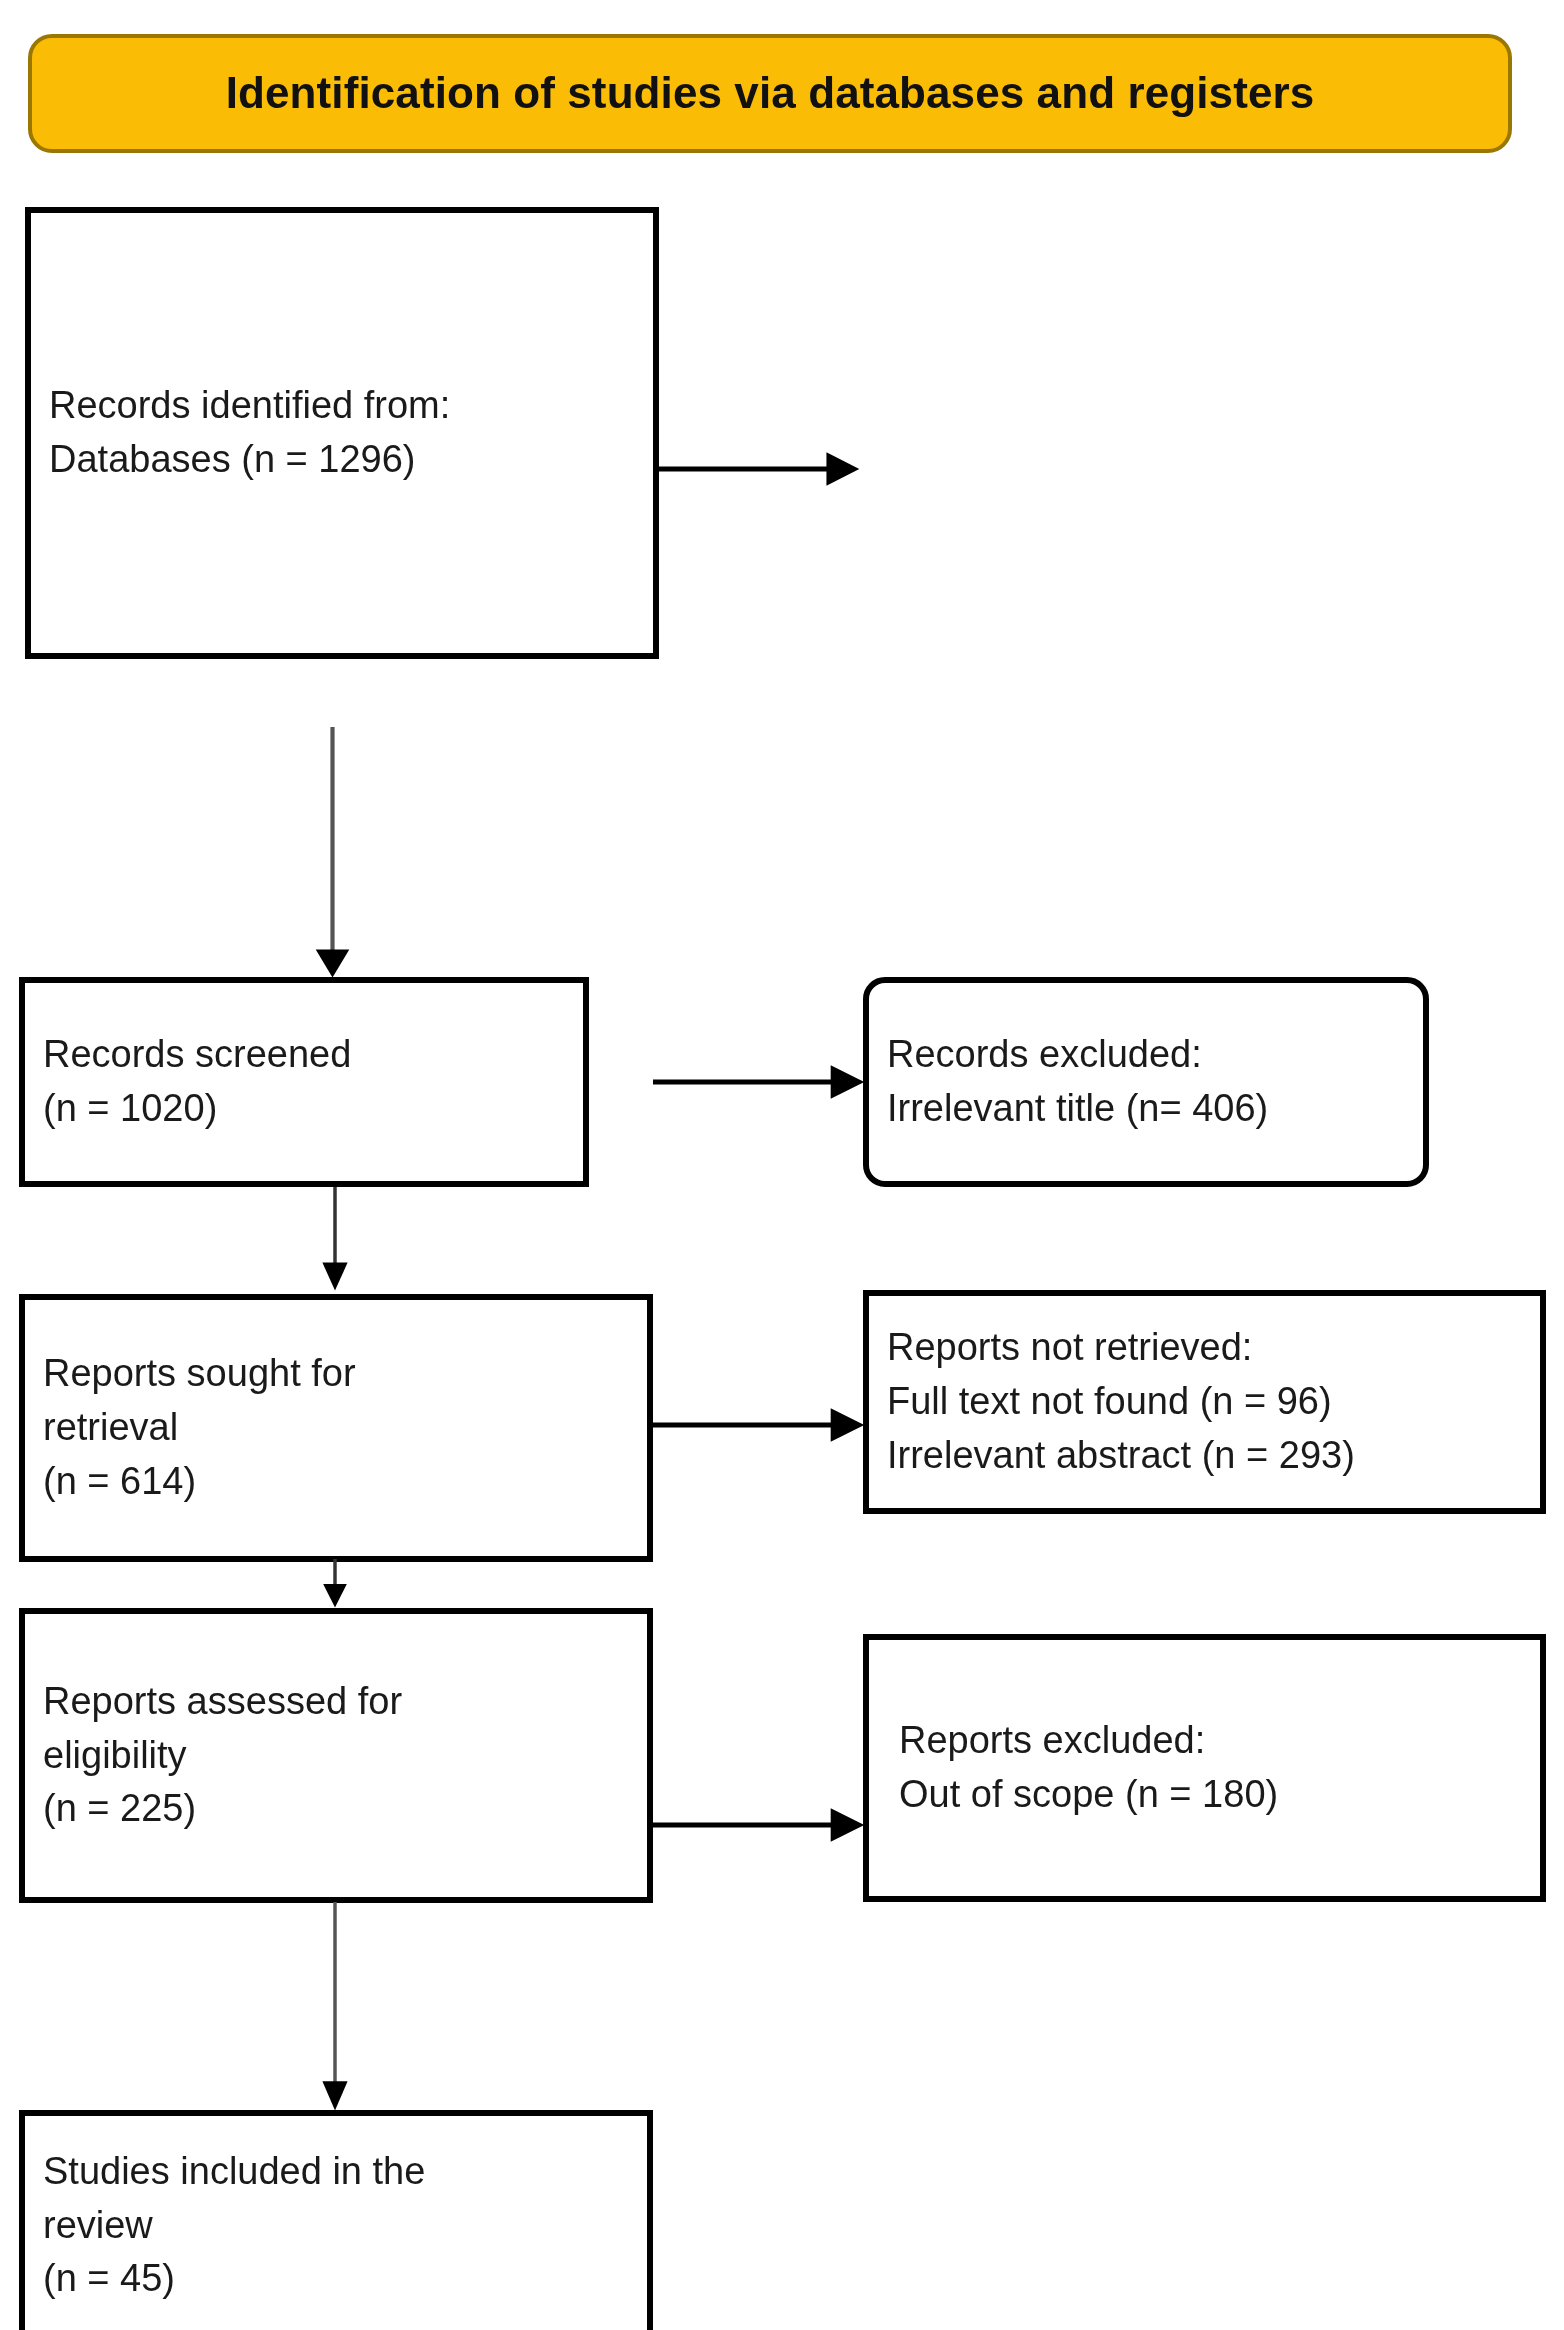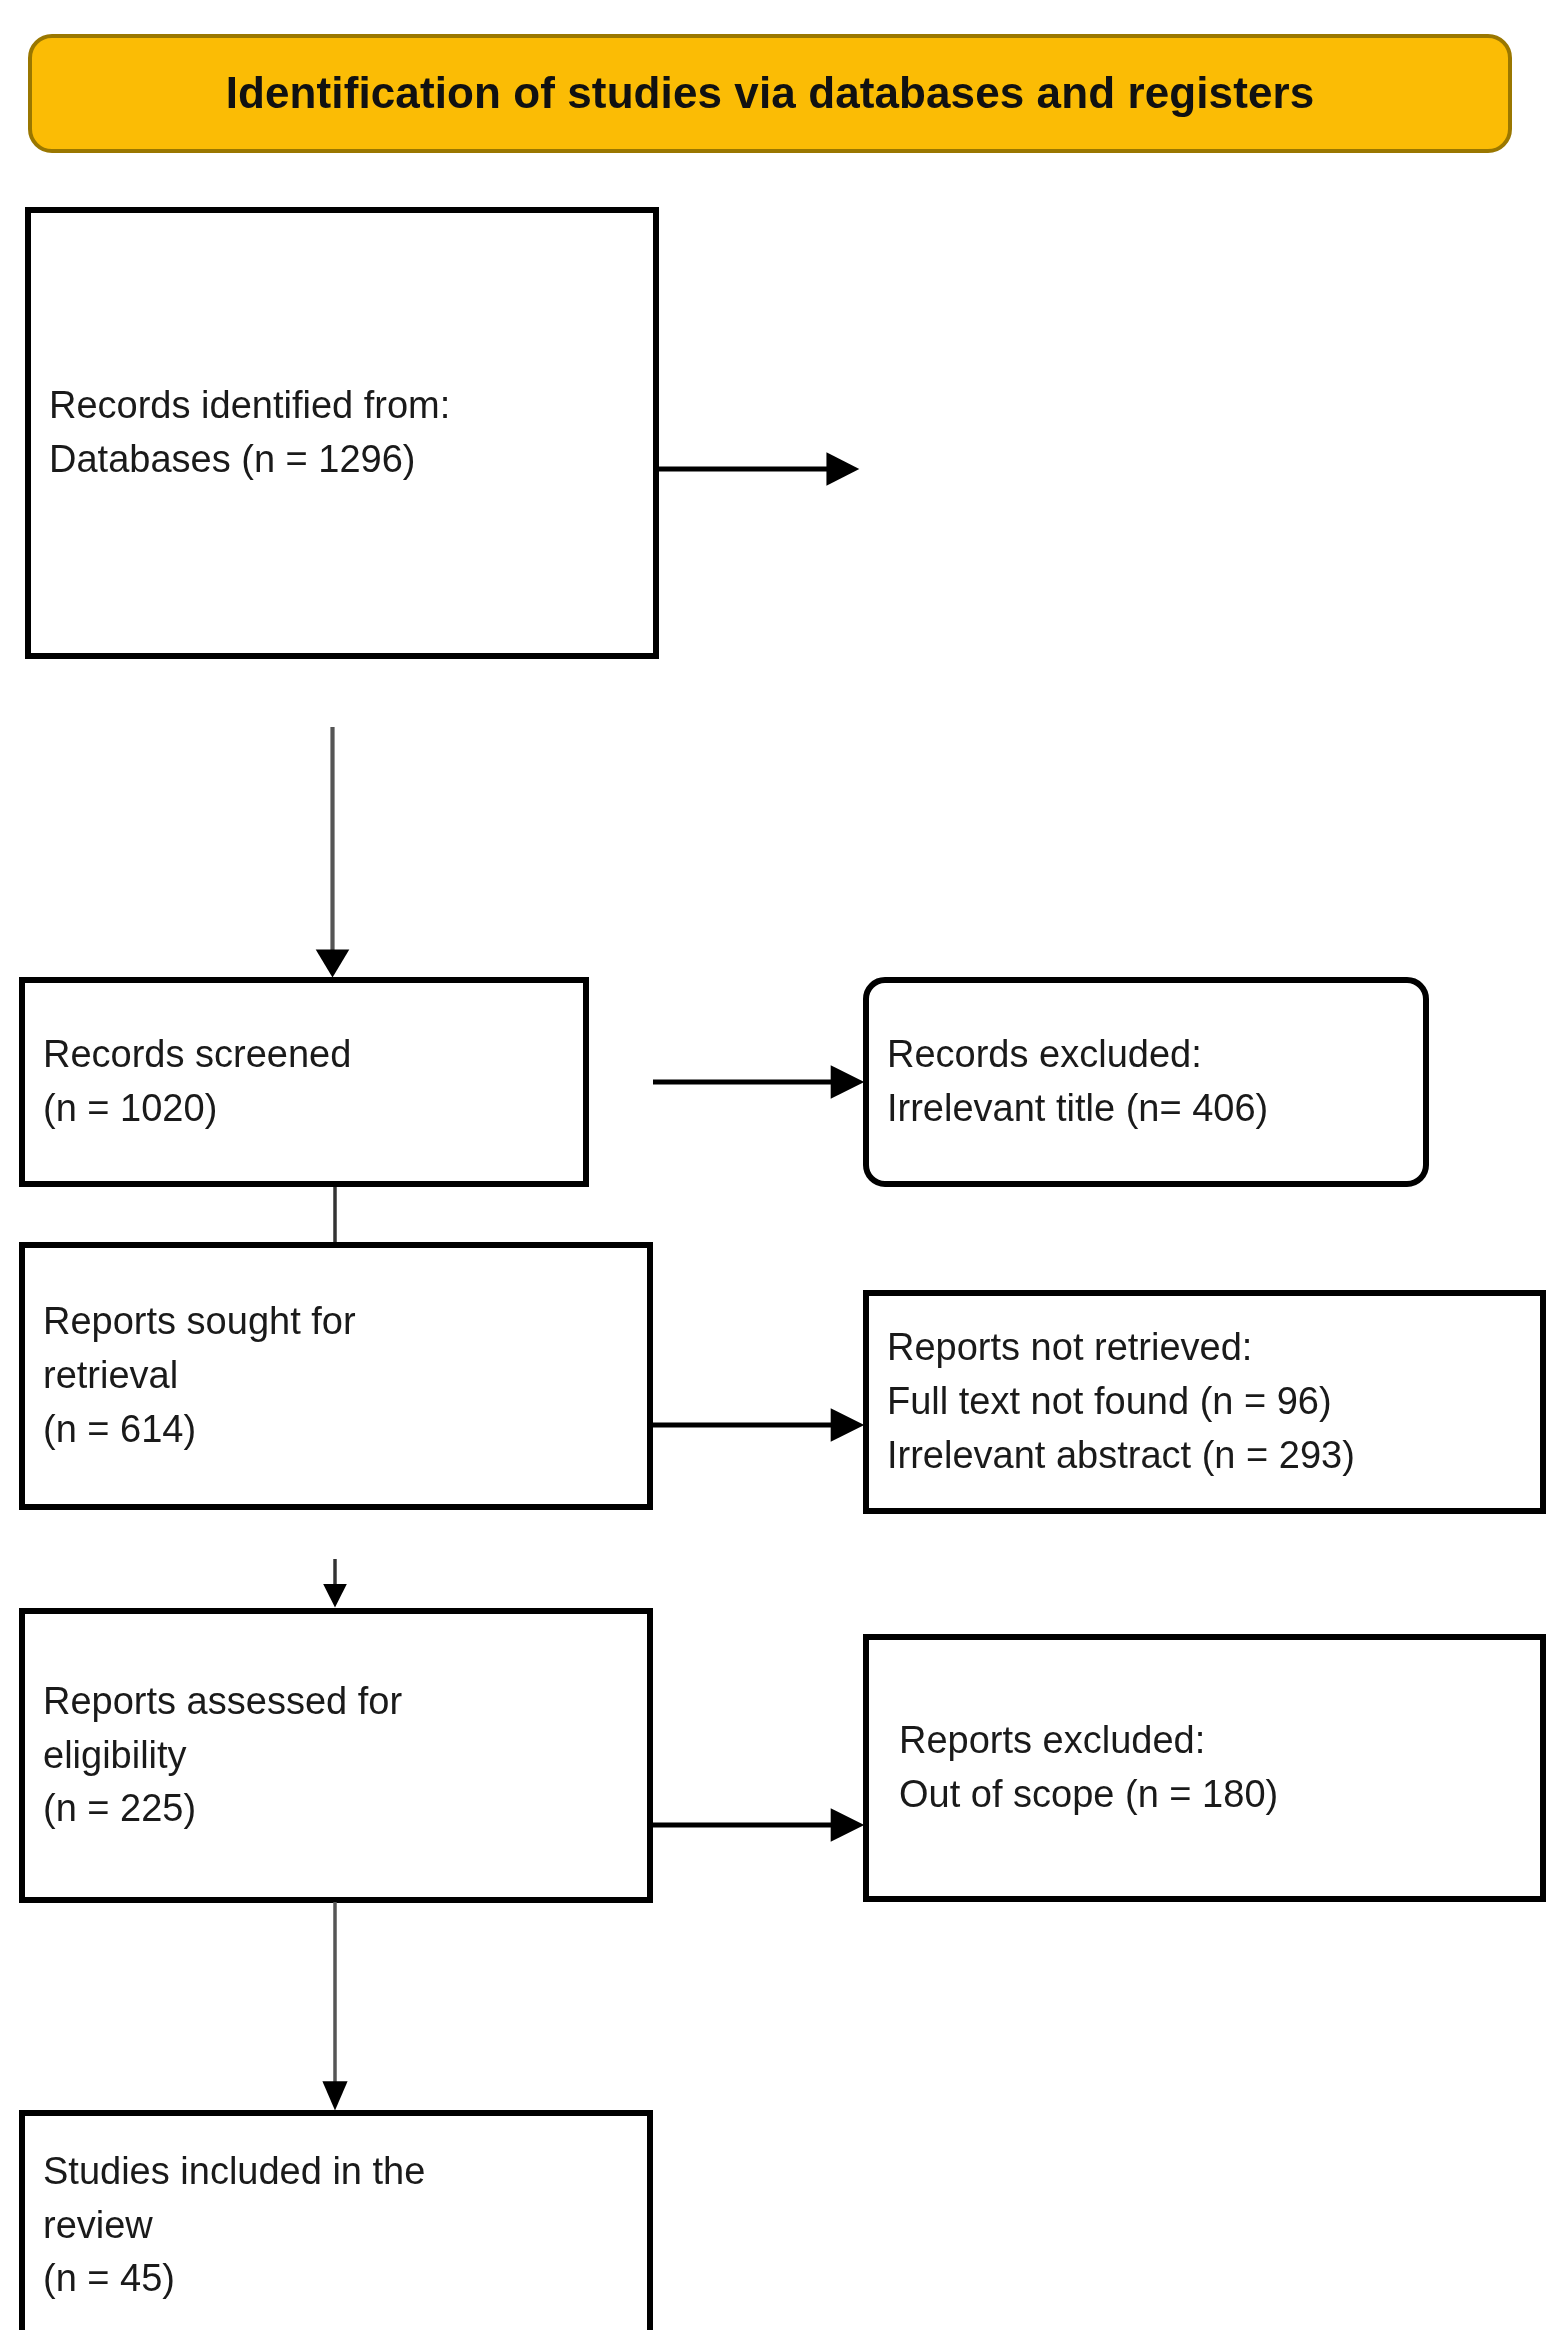--- a/index.html
+++ b/index.html
@@ -118,21 +118,21 @@
     </svg>
   </div>
 
   <div class="conn" style="left:314px; top:1187px; width:42px; height:105px;">
     <svg width="42" height="105" viewBox="0 0 60 150" aria-hidden="true">
       <line x1="30" y1="0" x2="30" y2="110" stroke="#333333" stroke-width="5"></line>
       <polygon points="12,108 48,108 30,148" fill="#000000"></polygon>
     </svg>
   </div>
 
-  <div class="box" style="left:19px; top:1242px; width:634px; height:268px;">
+  <div class="box" style="left:19px; top:1294px; width:634px; height:268px;">
     <div class="box-text">Reports sought for
 retrieval
 (n = 614)</div>
   </div>
 
   <div class="box" style="left:863px; top:1290px; width:683px; height:224px;">
     <div class="box-text">Reports not retrieved:
 Full text not found (n = 96)
 Irrelevant abstract (n = 293)</div>
   </div>

